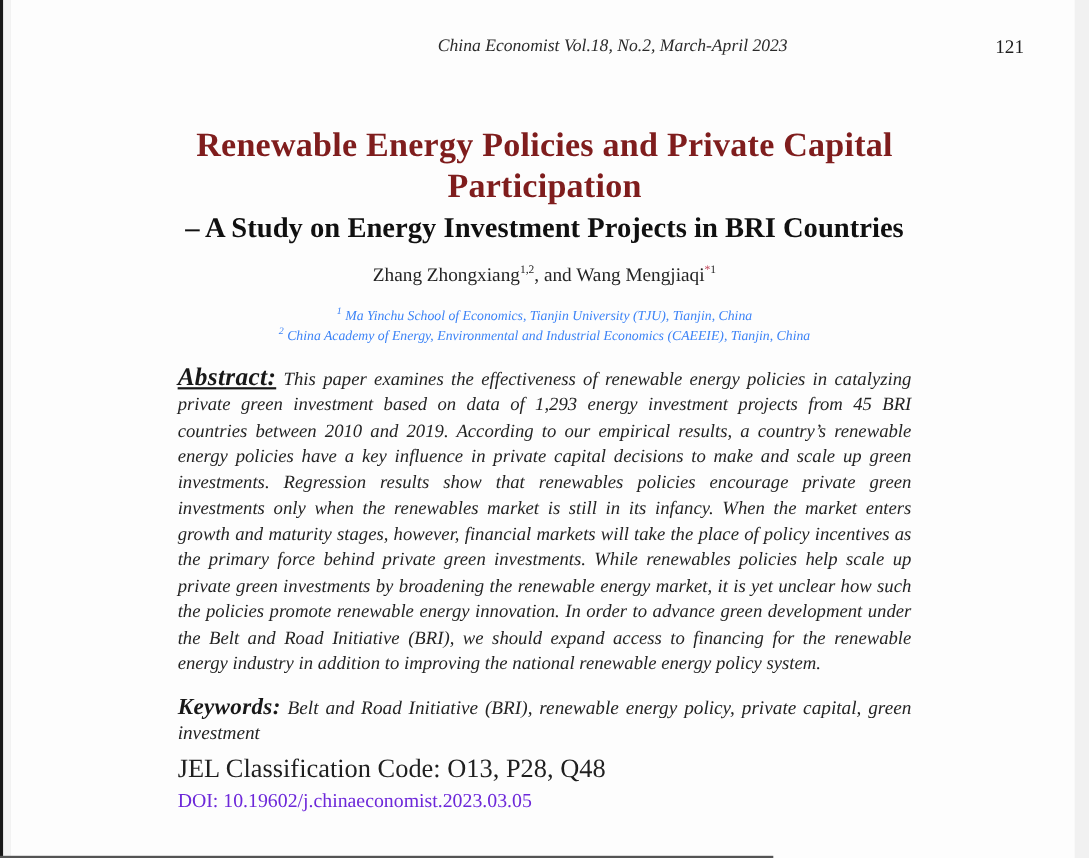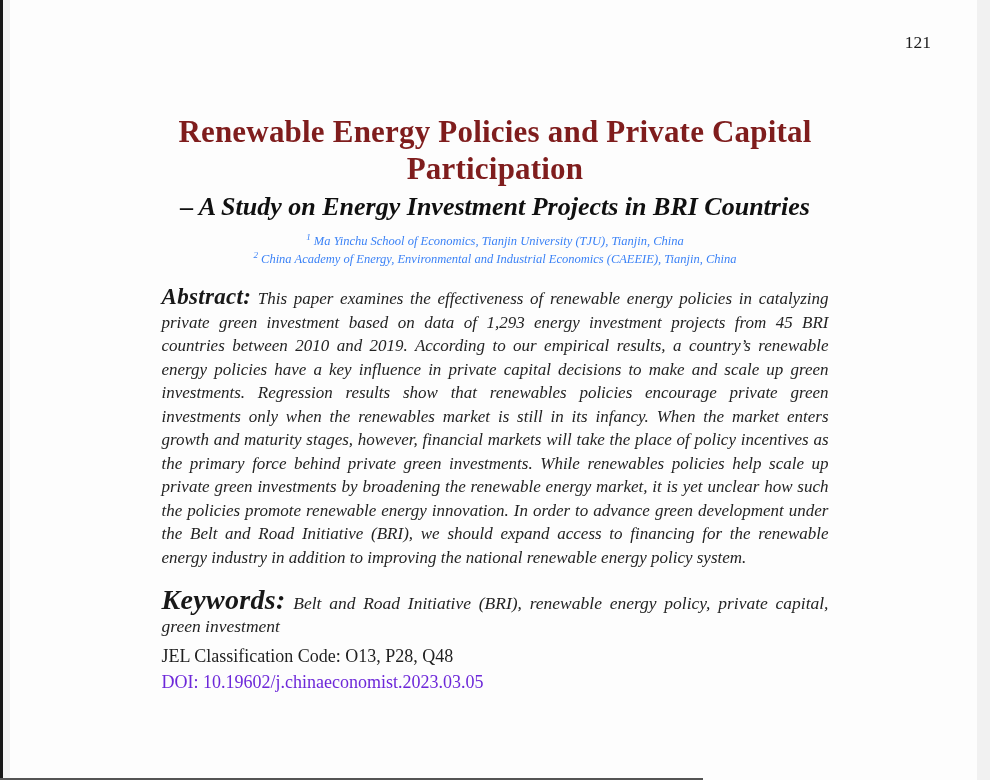--- a/index.html
+++ b/index.html
@@ -29,77 +29,79 @@
   }
   .page-number { position: absolute; right: 59px; top: -1px; font-size: 17.5px; color: #1d1d1d; }
 
   
   .title-block { margin: 60px auto 0; width: 700px; text-align: center; }
   .title-main {
     margin: 0; font-size: 31px; line-height: 37px; font-weight: 700; color: #7f1d1d;
     letter-spacing: 0.2px;
   }
   .title-sub {
-    margin: 3px 0 0 0; font-size: 26px; line-height: 34px; font-weight: 700; color: #101010; font-style: italic;
+    margin: 3px 0 0 0; font-size: 26px; line-height: 34px; font-weight: 700; color: #101010;
   }
 
   
   .authors { margin-top: 15px; text-align: center; font-size: 17.5px; color: #242424; }
   .authors sup { font-size: 10.5px; line-height: 0; vertical-align: super; }
   .star-sup { color: #bf3a50; }
   .affiliations { margin-top: 8px; text-align: center; font-style: italic;
                   font-size: 12.5px; line-height: 18px; color: #3b82f6; }
   .affiliations sup { font-size: 9px; line-height: 0; vertical-align: super; font-style: italic; }
 
   
   .abstract {
     margin: 17px auto 0; width: 667px;
     font-style: italic; font-size: 17px; line-height: 23.5px;
     text-align: justify; color: #232323;
   }
   .abstract-label {
     font-weight: 700; font-style: italic; font-size: 23px; line-height: 1;
-    color: #181818; letter-spacing: 0.3px;
+    color: #181818; letter-spacing: 0.3px; text-decoration: underline;
   }
 
   
   .keywords {
     margin: 17px auto 0; width: 667px;
     font-style: italic; font-size: 17.5px; line-height: 23px;
     text-align: justify; color: #232323;
   }
   .keywords-label {
-    font-weight: 700; font-style: italic; font-size: 28px; line-height: 1;
+    font-weight: 700; font-style: italic; font-size: 21px; line-height: 1;
     color: #181818; letter-spacing: 0.3px;
   }
 
-  .jel-line { margin: 8px auto 0; width: 667px; font-size: 18px; color: #1f1f1f; }
+  .jel-line { margin: 8px auto 0; width: 667px; font-size: 24px; color: #1f1f1f; }
   .doi-line { margin: 5px auto 12px; width: 667px; font-size: 18px; color: #6d28d9; }
 </style>
 </head>
 <body>
 
 <div class="page">
 
   <div class="edge-left-black"></div>
   <div class="edge-left-gray"></div>
   <div class="edge-right-gray"></div>
   <div class="edge-bottom-dark"></div>
 
   <div class="content">
 
     <div class="header">
+      <span class="journal-line">China Economist Vol.18, No.2, March-April 2023</span>
       <span class="page-number">121</span>
     </div>
 
     <div class="title-block">
       <h1 class="title-main">Renewable Energy Policies and Private Capital Participation</h1>
       <h2 class="title-sub">– A Study on Energy Investment Projects in BRI Countries</h2>
     </div>
 
+    <p class="authors"><span>Zhang Zhongxiang</span><sup>1,2</sup><span>, and </span><span>Wang Mengjiaqi</span><sup class="star-sup">*</sup><sup>1</sup></p>
 
     <div class="affiliations">
       <div><sup>1</sup><span> Ma Yinchu School of Economics, Tianjin University (TJU), Tianjin, China</span></div>
       <div><sup>2</sup><span> China Academy of Energy, Environmental and Industrial Economics (CAEEIE), Tianjin, China</span></div>
     </div>
 
     <p class="abstract"><span class="abstract-label">Abstract:</span> <span>This paper examines the effectiveness of renewable energy policies in catalyzing private green investment based on data of 1,293 energy investment projects from 45 BRI countries between 2010 and 2019. According to our empirical results, a country’s renewable energy policies have a key influence in private capital decisions to make and scale up green investments. Regression results show that renewables policies encourage private green investments only when the renewables market is still in its infancy. When the market enters growth and maturity stages, however, financial markets will take the place of policy incentives as the primary force behind private green investments. While renewables policies help scale up private green investments by broadening the renewable energy market, it is yet unclear how such the policies promote renewable energy innovation. In order to advance green development under the Belt and Road Initiative (BRI), we should expand access to financing for the renewable energy industry in addition to improving the national renewable energy policy system.</span></p>
 
     <p class="keywords"><span class="keywords-label">Keywords:</span> <span>Belt and Road Initiative (BRI), renewable energy policy, private capital, green investment</span></p>
 

